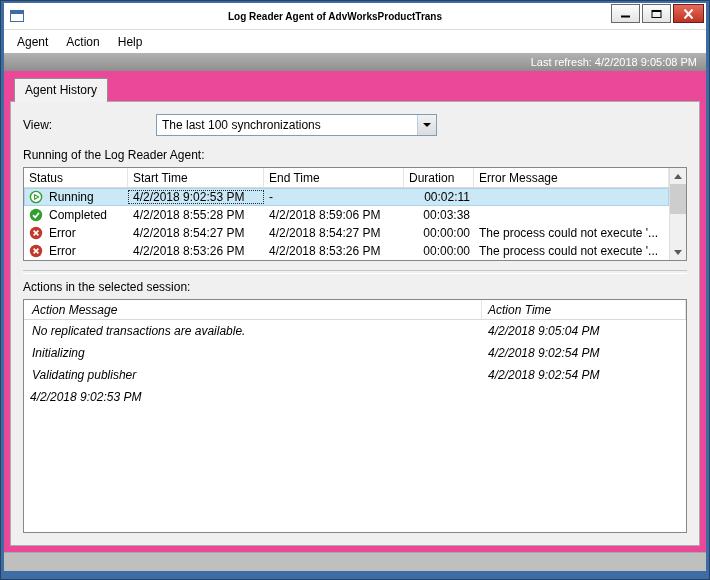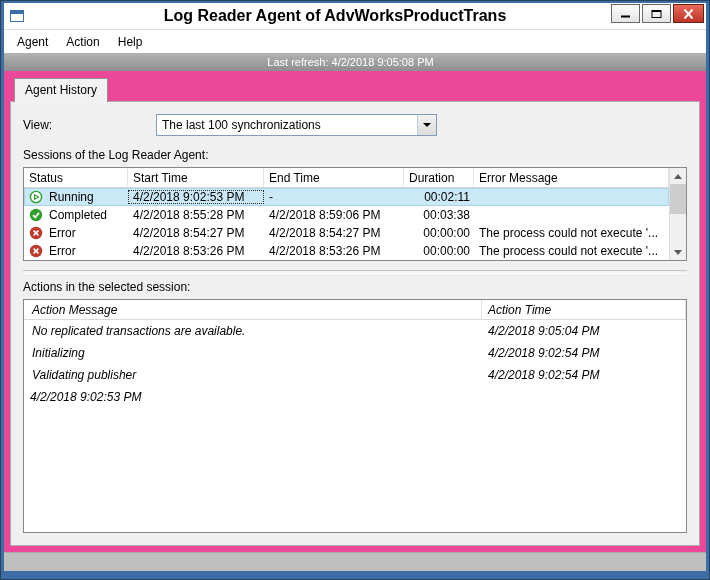--- a/index.html
+++ b/index.html
@@ -4,35 +4,35 @@
 <style>
   html,body{margin:0;padding:0;background:#555;}
   body{width:710px;height:580px;font-family:"Liberation Sans",sans-serif;font-size:12px;color:#000;}
 
   .window{width:710px;height:580px;box-sizing:border-box;background:#3E6DA6;border:1px solid #27425F;
           padding:2px 3px 8px 3px;display:flex;flex-direction:column;}
 
   
   .titlebar{height:26px;flex:0 0 auto;background:#FFFFFF;position:relative;display:flex;align-items:center;}
   .app-icon{margin-left:5px;flex:0 0 auto;}
-  .title-text{position:absolute;left:60px;right:100px;text-align:center;font-weight:bold;font-size:16px;
+  .title-text{position:absolute;left:60px;right:100px;text-align:center;font-weight:bold;font-size:10px;
               white-space:nowrap;overflow:hidden;}
   .win-buttons{position:absolute;right:2px;top:1px;display:flex;gap:2px;}
   .win-btn{width:29px;height:19px;box-sizing:border-box;border:1px solid #696969;
            background:linear-gradient(#FDFDFD,#E4E4E4);display:flex;align-items:center;justify-content:center;cursor:default;}
   .win-btn.close{width:31px;background:linear-gradient(#E66A5A,#BE3425);border-color:#64211A;}
 
   
   .menubar{height:23px;flex:0 0 auto;background:#FFFFFF;border-top:1px solid #DCDCDC;
            display:flex;align-items:center;padding-left:4px;}
   .menu-item{padding:3px 9px;}
 
   
   .refreshbar{height:18px;flex:0 0 auto;background:linear-gradient(#B2B2B2,#8E8E8E);color:#FFFFFF;
-              display:flex;align-items:center;justify-content:center;padding-right:9px;font-size:11px;}
+              display:flex;align-items:center;justify-content:flex-end;padding-right:9px;font-size:11px;}
 
   
   .content{flex:1 1 auto;min-height:0;background:#ec4899;padding:6px 6px 6px 6px;display:flex;flex-direction:column;}
   .tabstrip{flex:0 0 auto;display:flex;padding-left:4px;position:relative;z-index:2;}
   .tab{background:#F2F2F2;border:1px solid #919191;border-bottom:none;padding:4px 10px 5px 10px;
        position:relative;top:1px;}
   .tabpage{flex:1 1 auto;min-height:0;border:1px solid #ACACAC;background:#F0F0F0;
            padding:10px 12px 10px 12px;display:flex;flex-direction:column;}
 
   
@@ -146,21 +146,21 @@
       <div class="view-row">
         <div class="view-label">View:</div>
         <div class="combo">
           <div class="combo-text">The last 100 synchronizations</div>
           <div class="combo-btn">
             <div class="combo-arrow"></div>
           </div>
         </div>
       </div>
 
-      <div class="section-label lbl-sessions">Sessions of the Log Reader Agent:</div>
+      <div class="section-label lbl-sessions">Running of the Log Reader Agent:</div>
 
       <div class="listview lv-sessions">
         <div class="lv-inner">
           <div class="lv-header">
             <div class="lv-h c-status">Status</div>
             <div class="lv-h c-start">Start Time</div>
             <div class="lv-h c-end">End Time</div>
             <div class="lv-h c-dur">Duration</div>
             <div class="lv-h c-err">Error Message</div>
           </div>

